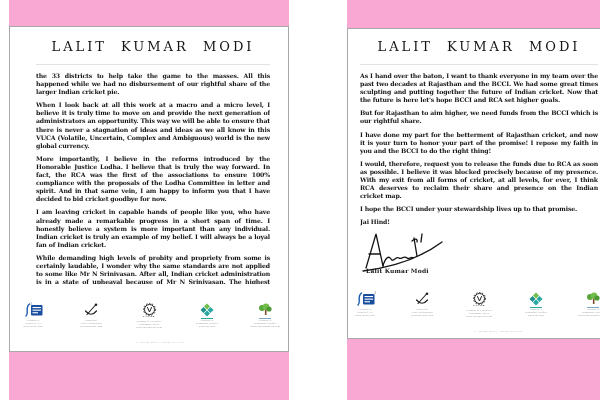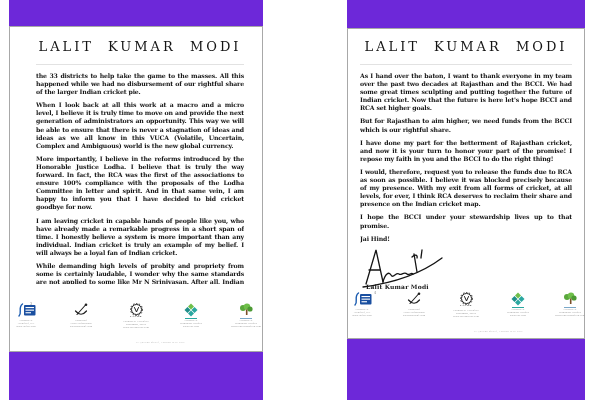--- a/index.html
+++ b/index.html
@@ -1,17 +1,17 @@
 <!DOCTYPE html>
 <html><head>
 <meta charset="utf-8">
 <style>
   html,body{margin:0;padding:0;width:600px;height:400px;background:#ffffff;overflow:hidden;
     font-family:"DejaVu Serif", serif;}
-  .panel{position:absolute;top:0;background:#6d28d9;}
+  .panel{position:absolute;top:0;background:#f9a8d4;padding-left:26px;}
   #panel1{left:9px;width:254px;height:400px;}
   #panel2{left:347px;width:238px;height:400px;}
   .page{position:absolute;left:0;right:0;background:#ffffff;border:1px solid #a8a8a8;box-sizing:border-box;}
   #page1{top:26px;height:326px;padding:12px 18px 0 26px;}
   #page2{top:28px;height:311px;padding:10px 12px 0 12px;}
   .title{text-align:center;font-size:13px;line-height:16px;color:#141414;
     letter-spacing:3px;word-spacing:7px;font-weight:500;}
   .rule{height:1px;background:#e2e2e2;margin:9px 0 7px 0;}
   .bodytext p{margin:0 0 5px 0;font-size:6.2px;line-height:8.1px;letter-spacing:-0.15px;
     font-weight:bold;color:#161616;text-align:justify;}

